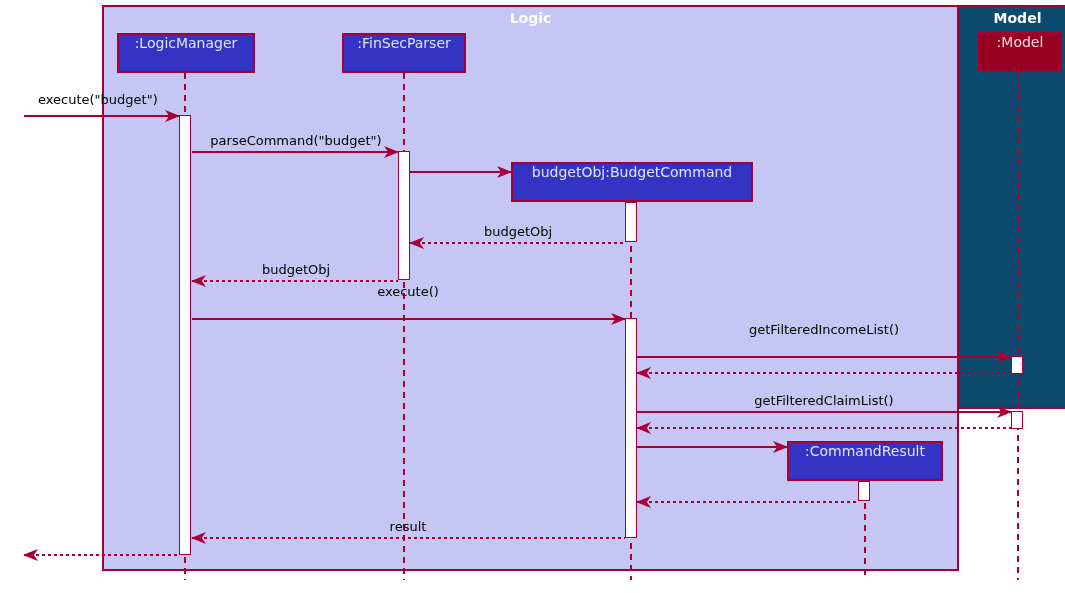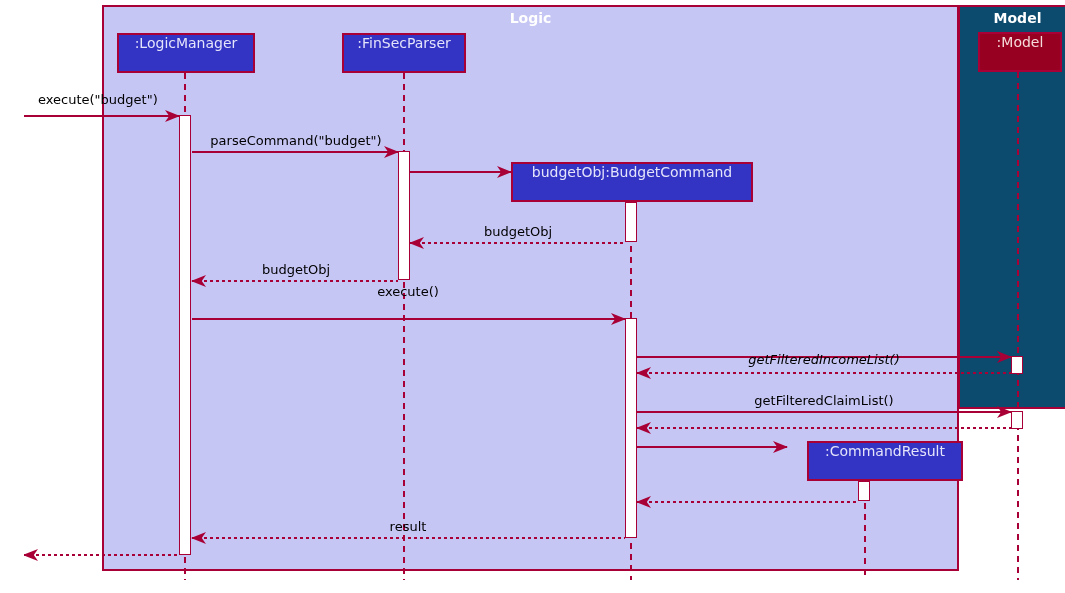--- a/index.html
+++ b/index.html
@@ -108,21 +108,21 @@
 
   <div class="participant p-logic" style="left:93px;  top:33px;  width:138px;">
     <span>:LogicManager</span>
   </div>
   <div class="participant p-logic" style="left:487px; top:162px; width:242px;">
     <span>budgetObj:BudgetCommand</span>
   </div>
   <div class="participant p-logic" style="left:318px; top:33px;  width:124px;">
     <span>:FinSecParser</span>
   </div>
-  <div class="participant p-logic" style="left:783px; top:441px; width:156px;">
+  <div class="participant p-logic" style="left:763px; top:441px; width:156px;">
     <span>:CommandResult</span>
   </div>
   <div class="participant p-model" style="left:954px; top:32px;  width:84px;">
     <span>:Model</span>
   </div>
 
   <div class="arrow solid" style="left:0px;   top:115px; width:155px;">
     <i class="head head-r"></i>
   </div>
   <div class="arrow solid" style="left:168px; top:151px; width:206px;">
@@ -163,17 +163,17 @@
   </div>
   <div class="arrow dotted" style="left:0px;   top:554px; width:155px;">
     <i class="head head-l"></i>
   </div>
 
   <div class="msg-label" style="left:14px;  top:92px;">execute("budget")</div>
   <div class="msg-label centered" style="left:272px; top:133px;">parseCommand("budget")</div>
   <div class="msg-label centered" style="left:494px; top:224px;">budgetObj</div>
   <div class="msg-label centered" style="left:272px; top:262px;">budgetObj</div>
   <div class="msg-label centered" style="left:384px; top:284px;">execute()</div>
-  <div class="msg-label centered" style="left:800px; top:352px;font-style:italic;">getFilteredIncomeList()</div>
+  <div class="msg-label centered" style="left:800px; top:322px;">getFilteredIncomeList()</div>
   <div class="msg-label centered" style="left:800px; top:393px;">getFilteredClaimList()</div>
   <div class="msg-label centered" style="left:384px; top:519px;text-align:right;">result</div>
 
 </div>
 
 </body></html>

